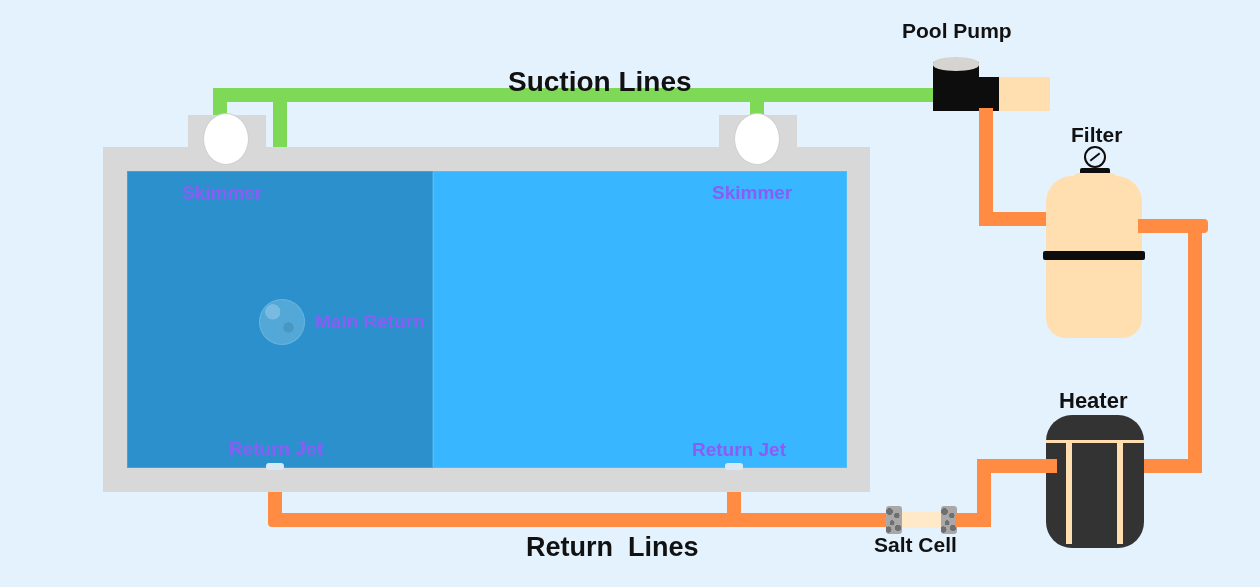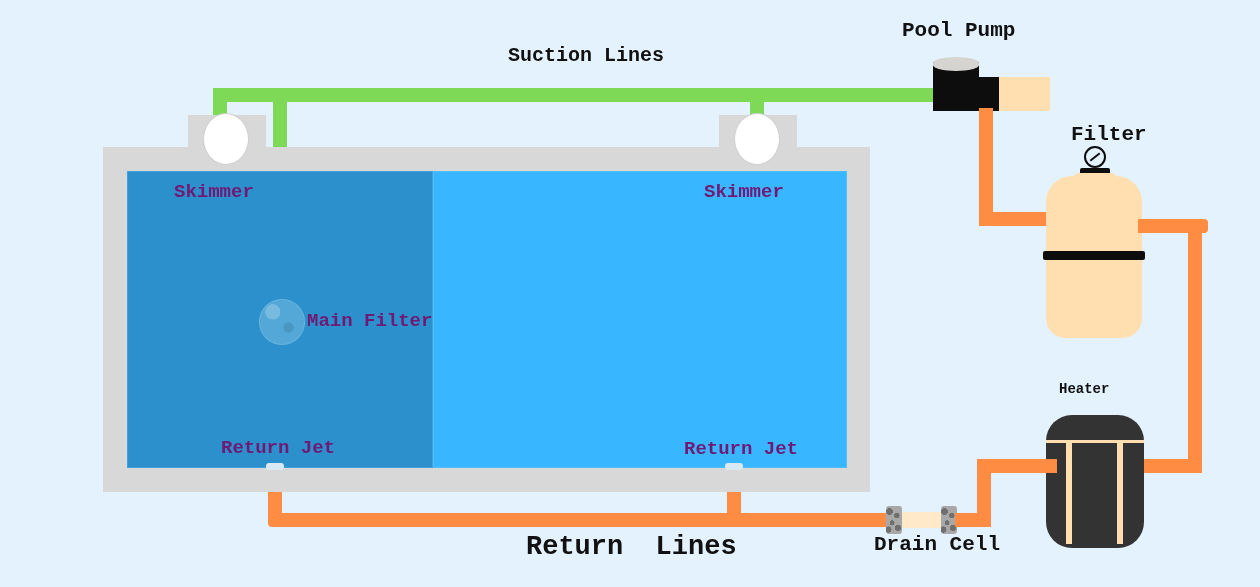--- a/index.html
+++ b/index.html
@@ -16,27 +16,27 @@
     overflow: hidden;
     font-family: "Liberation Sans", sans-serif;
   }
 
   
   .abs { position: absolute; }
 
   
   .lbl {
     position: absolute;
-    font-family: Liberation Mono, monospace;
+    font-family: Liberation Sans, sans-serif;
     font-weight: bold;
     white-space: pre;
     line-height: 1;
   }
   .lbl-dark { color: #111111; }
-  .lbl-white { color: #701a75; }
+  .lbl-white { color: #8b5cf6; margin-left: 8px; }
 
   
   .deck {
     position: absolute;
     background: #d8d8d8;
   }
   .water-deep {
     position: absolute;
     background: #2b90cc;
     border: 1px solid #3fa3dd;
@@ -201,21 +201,21 @@
   <div class="water-deep" style="left:127px; top:171px; width:306px; height:297px;"></div>
   <div class="water-shallow" style="left:433px; top:171px; width:414px; height:297px;"></div>
 
   <div class="skimmer-port" style="left:203px; top:113px; width:46px; height:52px;"></div>
   <div class="skimmer-port" style="left:734px; top:113px; width:46px; height:52px;"></div>
 
   <div class="lbl lbl-white" style="left:174px; top:183px; font-size:19px;">Skimmer</div>
   <div class="lbl lbl-white" style="left:704px; top:183px; font-size:19px;">Skimmer</div>
 
   <div class="main-drain" style="left:259px; top:299px; width:46px; height:46px;"></div>
-  <div class="lbl lbl-white" style="left:307px; top:312px; font-size:19px;">Main Filter</div>
+  <div class="lbl lbl-white" style="left:307px; top:312px; font-size:19px;">Main Return</div>
 
   <div class="lbl lbl-white" style="left:221px; top:439px; font-size:19px;">Return Jet</div>
   <div class="jet-nub" style="left:266px; top:463px; width:18px; height:7px;"></div>
 
   <div class="lbl lbl-white" style="left:684px; top:440px; font-size:19px;">Return Jet</div>
   <div class="jet-nub" style="left:725px; top:463px; width:18px; height:7px;"></div>
 
   <div class="pipe pipe-orange abs" style="left:268px; top:513px; width:625px; height:14px; border-radius:4px;"></div>
 
   <div class="pipe pipe-orange abs" style="left:268px; top:492px; width:14px; height:28px;"></div>
@@ -245,26 +245,26 @@
   <div class="gauge-needle" style="left:1089px; top:156px; width:12px; height:2px; transform:rotate(-38deg);"></div>
   <div class="gauge-base" style="left:1080px; top:168px; width:30px; height:7px;"></div>
   <div class="filter-neck" style="left:1073px; top:173px; width:44px; height:10px;"></div>
   <div class="filter-tank" style="left:1046px; top:176px; width:96px; height:162px;"></div>
   <div class="filter-band" style="left:1043px; top:251px; width:102px; height:9px;"></div>
 
   <div class="pipe pipe-orange abs" style="left:1138px; top:219px; width:70px; height:14px; border-radius:0 4px 4px 0;"></div>
   <div class="pipe pipe-orange abs" style="left:1188px; top:219px; width:14px; height:254px;"></div>
   <div class="pipe pipe-orange abs" style="left:1123px; top:459px; width:79px; height:14px; border-radius:4px 0 0 4px;"></div>
 
-  <div class="lbl lbl-dark" style="left:1059px; top:382px; font-size:14px;">Heater</div>
+  <div class="lbl lbl-dark" style="left:1059px; top:390px; font-size:22px;">Heater</div>
   <div class="heater-body" style="left:1046px; top:415px; width:98px; height:133px;"></div>
   <div class="heater-top-line" style="left:1046px; top:440px; width:98px; height:3px;"></div>
   <div class="heater-stripe" style="left:1066px; top:441px; width:6px; height:103px;"></div>
   <div class="heater-stripe" style="left:1117px; top:441px; width:6px; height:103px;"></div>
 
   <div class="pipe pipe-orange abs" style="left:977px; top:459px; width:80px; height:14px; border-radius:4px 0 0 4px;"></div>
   <div class="pipe pipe-orange abs" style="left:977px; top:459px; width:14px; height:68px;"></div>
 
-  <div class="lbl lbl-dark" style="left:508px; top:46px; font-size:20px;">Suction Lines</div>
+  <div class="lbl lbl-dark" style="left:508px; top:68px; font-size:28px;">Suction Lines</div>
   <div class="lbl lbl-dark" style="left:526px; top:534px; font-size:27px;">Return  Lines</div>
-  <div class="lbl lbl-dark" style="left:874px; top:534px; font-size:21px;">Drain Cell</div>
+  <div class="lbl lbl-dark" style="left:874px; top:534px; font-size:21px;">Salt Cell</div>
 
 </div>
 
 </body></html>

